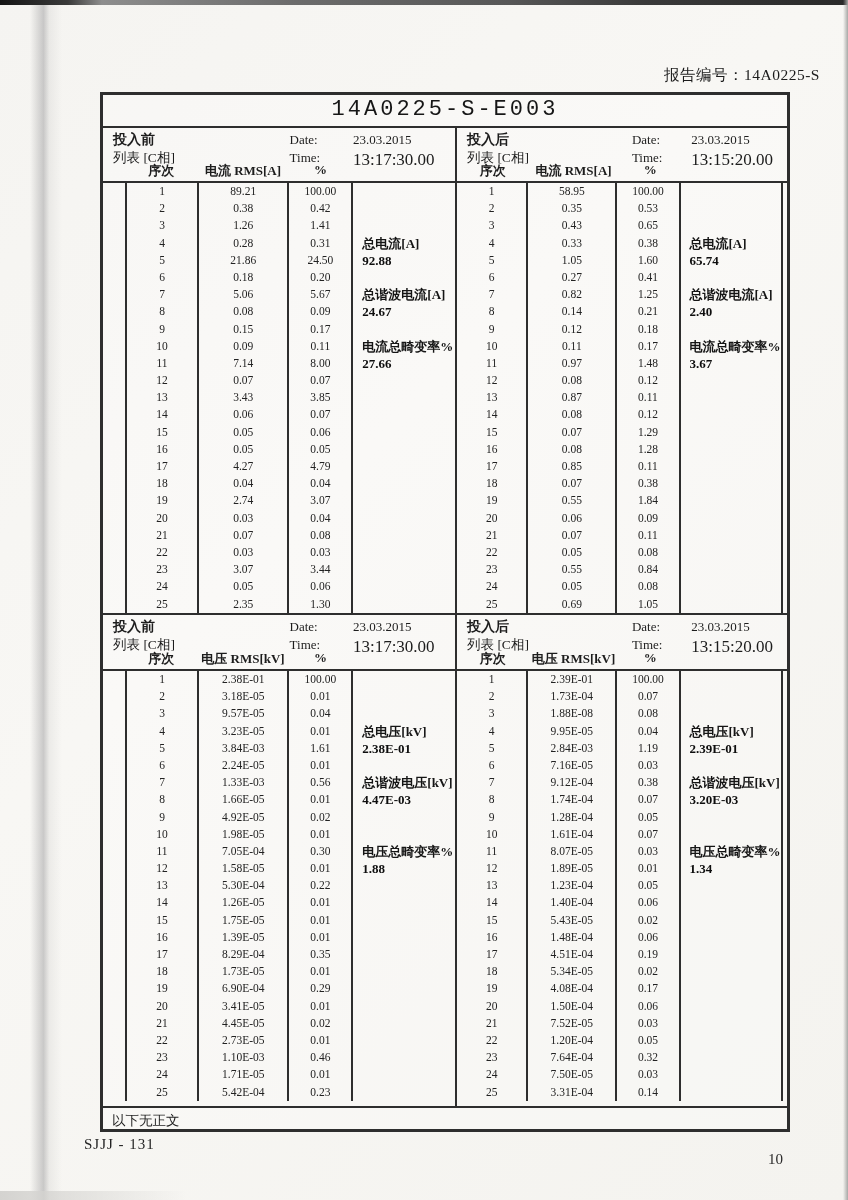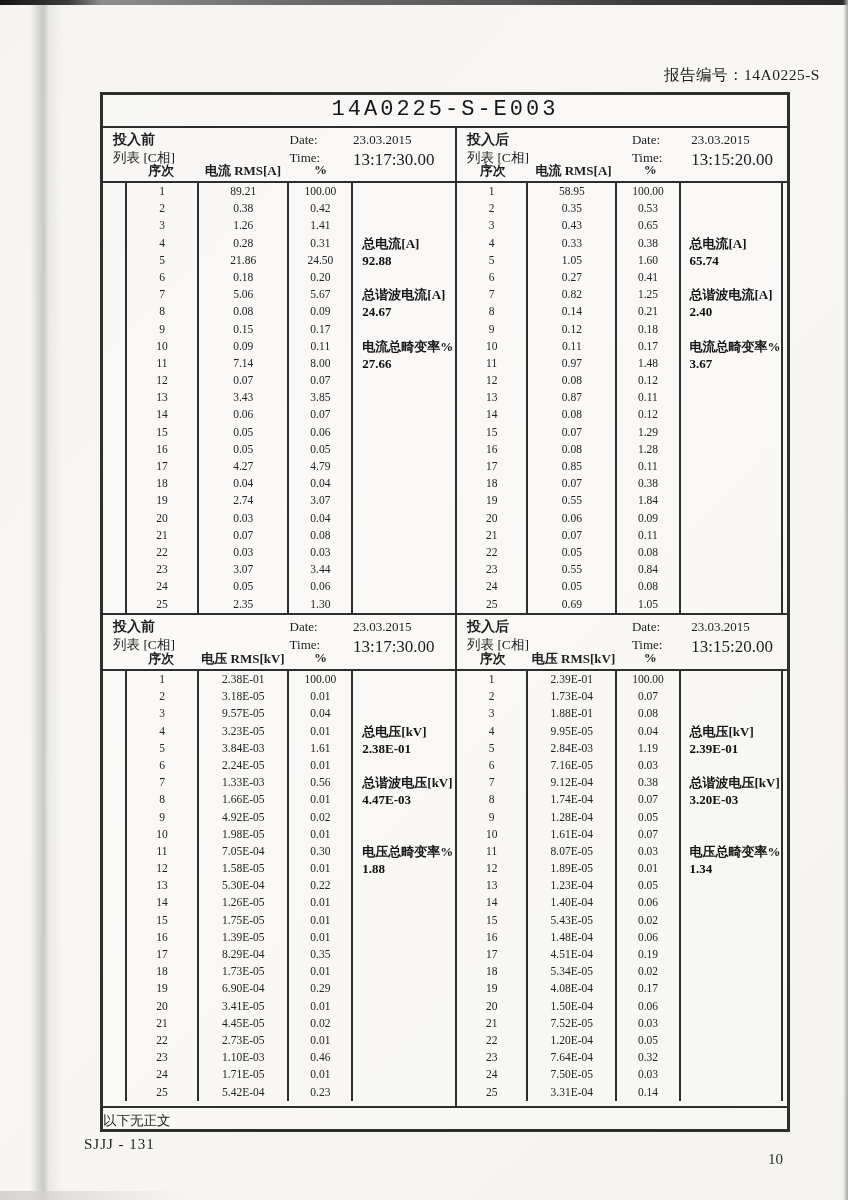--- a/index.html
+++ b/index.html
@@ -55,21 +55,21 @@
   .c-rms { width:27.5%; border-right:2px solid #2e2e2e; }
   .c-pct { width:19.5%; border-right:2px solid #2e2e2e; }
   .c-note { flex:1; position:relative; }
   .cell { height:17.2px; line-height:17.2px; text-align:center; font-size:11.5px; color:#222; }
 
   .sum-item { position:absolute; left:9px; right:2px; }
   .sum-label { font-size:13px; font-weight:600; line-height:17.2px; color:#151515; white-space:nowrap; }
   .sum-value { font-size:13px; font-weight:bold; line-height:17.2px; color:#0e0e0e; }
 
   .footer-strip { height:28px; border-top:2px solid #2e2e2e; font-size:13.5px; color:#1d1d1d;
-    line-height:25px; }
+    line-height:25px; padding-left:9px; }
 
   .doc-code { position:absolute; left:84px; top:1136px; font-size:15px; color:#242424; letter-spacing:1px; }
   .page-num { position:absolute; left:768px; top:1151px; font-size:15px; color:#2a2a2a; }
 </style>
 </head>
 <body>
 
 <div class="paper">
   <div class="edge-top"></div>
   <div class="edge-left-shadow"></div>
@@ -465,21 +465,21 @@
                 <div class="cell">20</div>
                 <div class="cell">21</div>
                 <div class="cell">22</div>
                 <div class="cell">23</div>
                 <div class="cell">24</div>
                 <div class="cell">25</div>
               </div>
             <div class="col c-rms">
                 <div class="cell">2.39E-01</div>
                 <div class="cell">1.73E-04</div>
-                <div class="cell">1.88E-01</div>
+                <div class="cell">1.88E-08</div>
                 <div class="cell">9.95E-05</div>
                 <div class="cell">2.84E-03</div>
                 <div class="cell">7.16E-05</div>
                 <div class="cell">9.12E-04</div>
                 <div class="cell">1.74E-04</div>
                 <div class="cell">1.28E-04</div>
                 <div class="cell">1.61E-04</div>
                 <div class="cell">8.07E-05</div>
                 <div class="cell">1.89E-05</div>
                 <div class="cell">1.23E-04</div>

